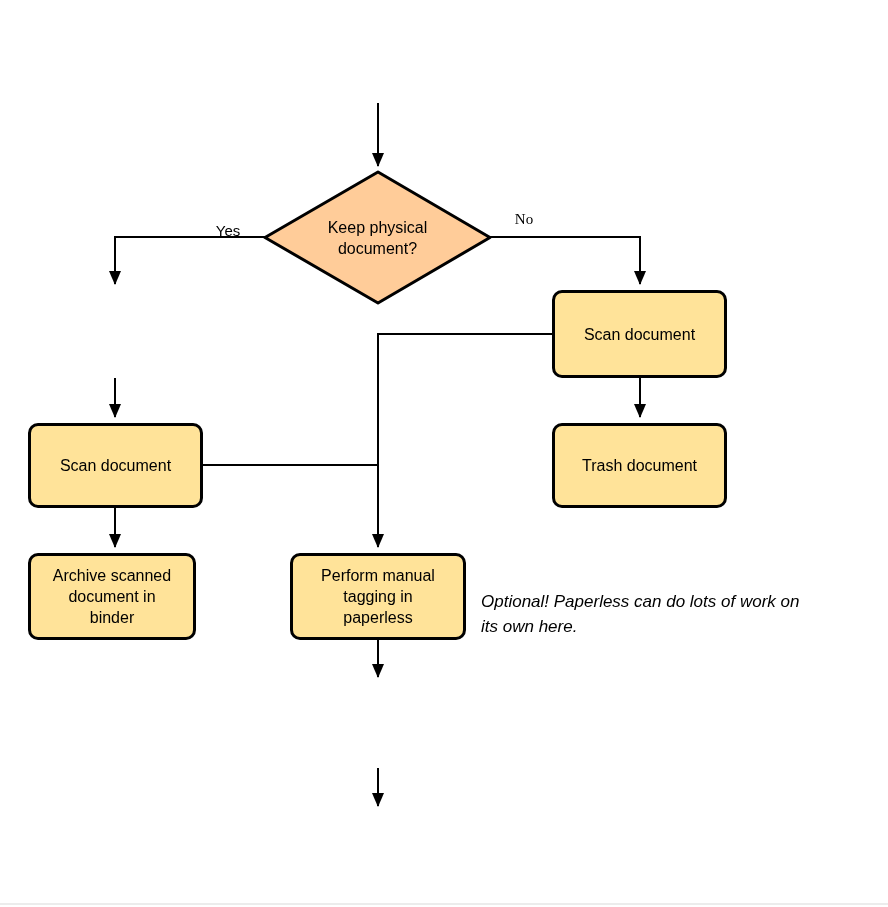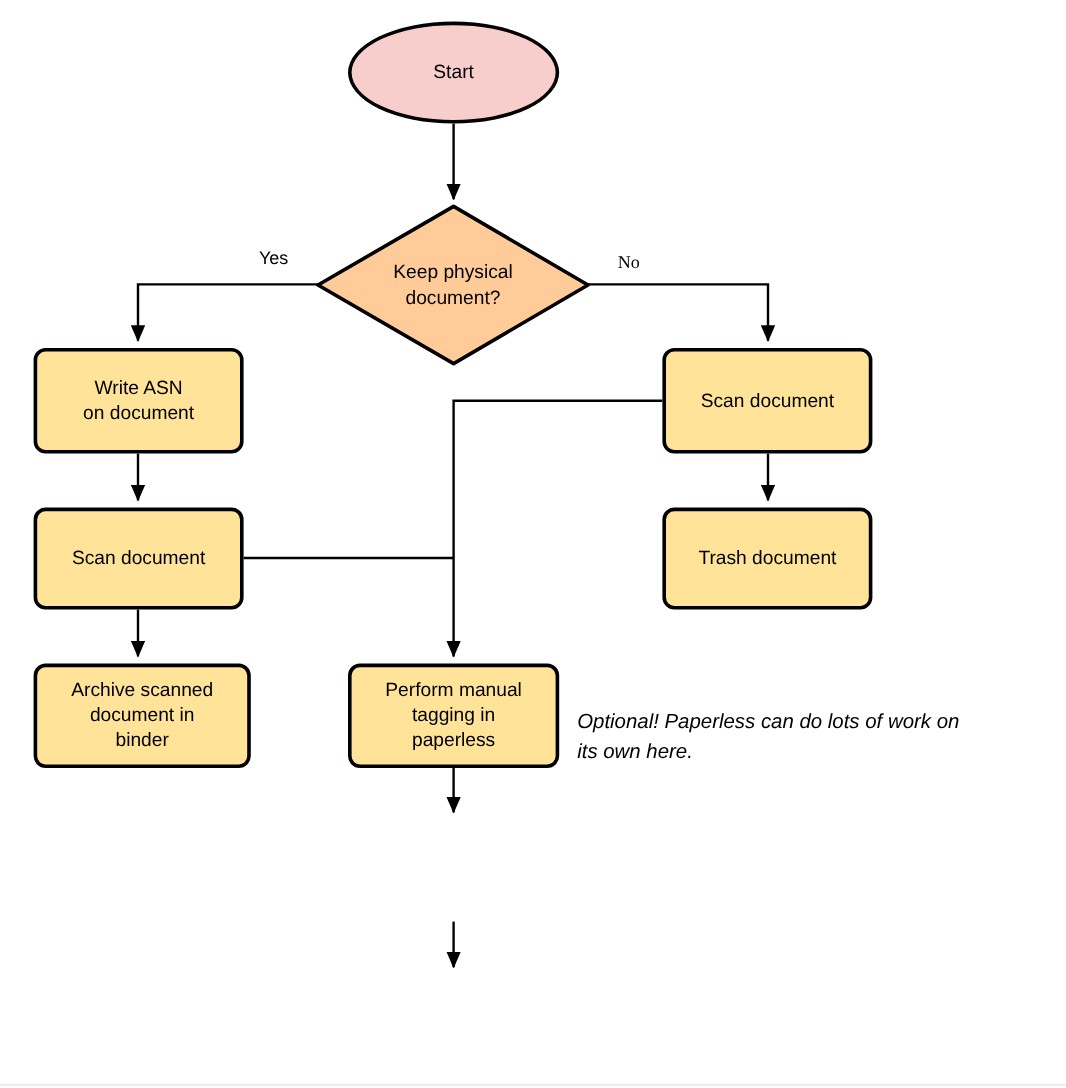--- a/index.html
+++ b/index.html
@@ -65,43 +65,36 @@
     <path d="M489 237 L640 237 L640 284" marker-end="url(#arrowhead)"></path>
     <path d="M115 378 L115 417" marker-end="url(#arrowhead)"></path>
     <path d="M115 508 L115 547" marker-end="url(#arrowhead)"></path>
     <path d="M203 465 L378 465"></path>
     <path d="M552 334 L378 334 L378 547" marker-end="url(#arrowhead)"></path>
     <path d="M640 378 L640 417" marker-end="url(#arrowhead)"></path>
     <path d="M378 640 L378 677" marker-end="url(#arrowhead)"></path>
     <path d="M378 768 L378 806" marker-end="url(#arrowhead)"></path>
   </svg>
 
-  <div class="edge-label" style="left:200px; top:207px;">Yes</div>
+  <div class="edge-label" style="left:200px; top:222px;">Yes</div>
   <div class="edge-label" style="left:496px; top:211px;font-family:Liberation Serif, serif;">No</div>
 
-  <div class="node terminal" style="left:290px; top:18px; width:176px; height:85px;">
-    <span>Start</span>
-  </div>
 
   <svg class="shape decision-shape" style="left:262px; top:169px;" width="231" height="137">
     <polygon points="116,3 228,68.5 116,134 3,68.5"></polygon>
   </svg>
   <div class="decision-label" style="left:265px; top:172px; width:225px; height:131px;">
     <span>Keep physical
 document?</span>
   </div>
 
-  <div class="node process" style="left:28px; top:290px; width:175px; height:88px;">
-    <span>Write ASN
-on document</span>
-  </div>
   <div class="node process" style="left:28px; top:423px; width:175px; height:85px;">
     <span>Scan document</span>
   </div>
-  <div class="node process" style="left:28px; top:553px; width:181px; height:87px;">
+  <div class="node process" style="left:28px; top:553px; width:168px; height:87px;">
     <span>Archive scanned
 document in
 binder</span>
   </div>
 
   <div class="node process" style="left:552px; top:290px; width:175px; height:88px;">
     <span>Scan document</span>
   </div>
   <div class="node process" style="left:552px; top:423px; width:175px; height:85px;">
     <span>Trash document</span>

